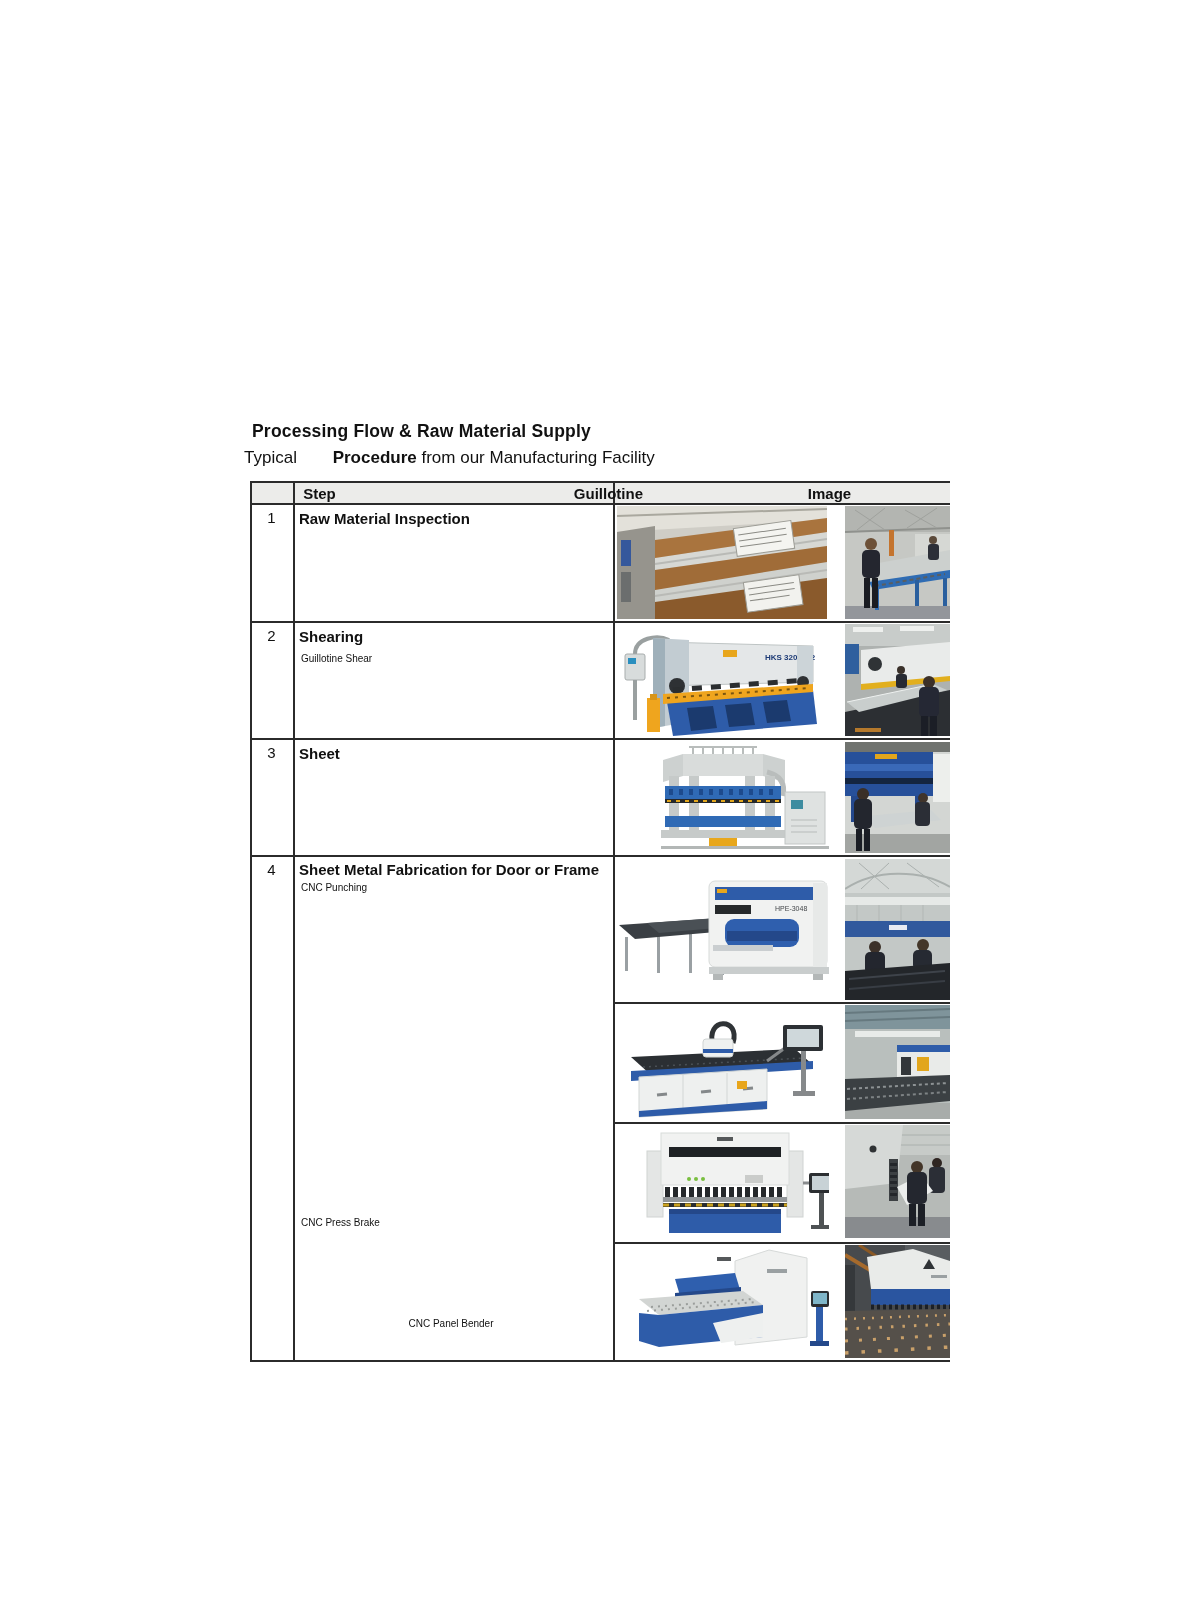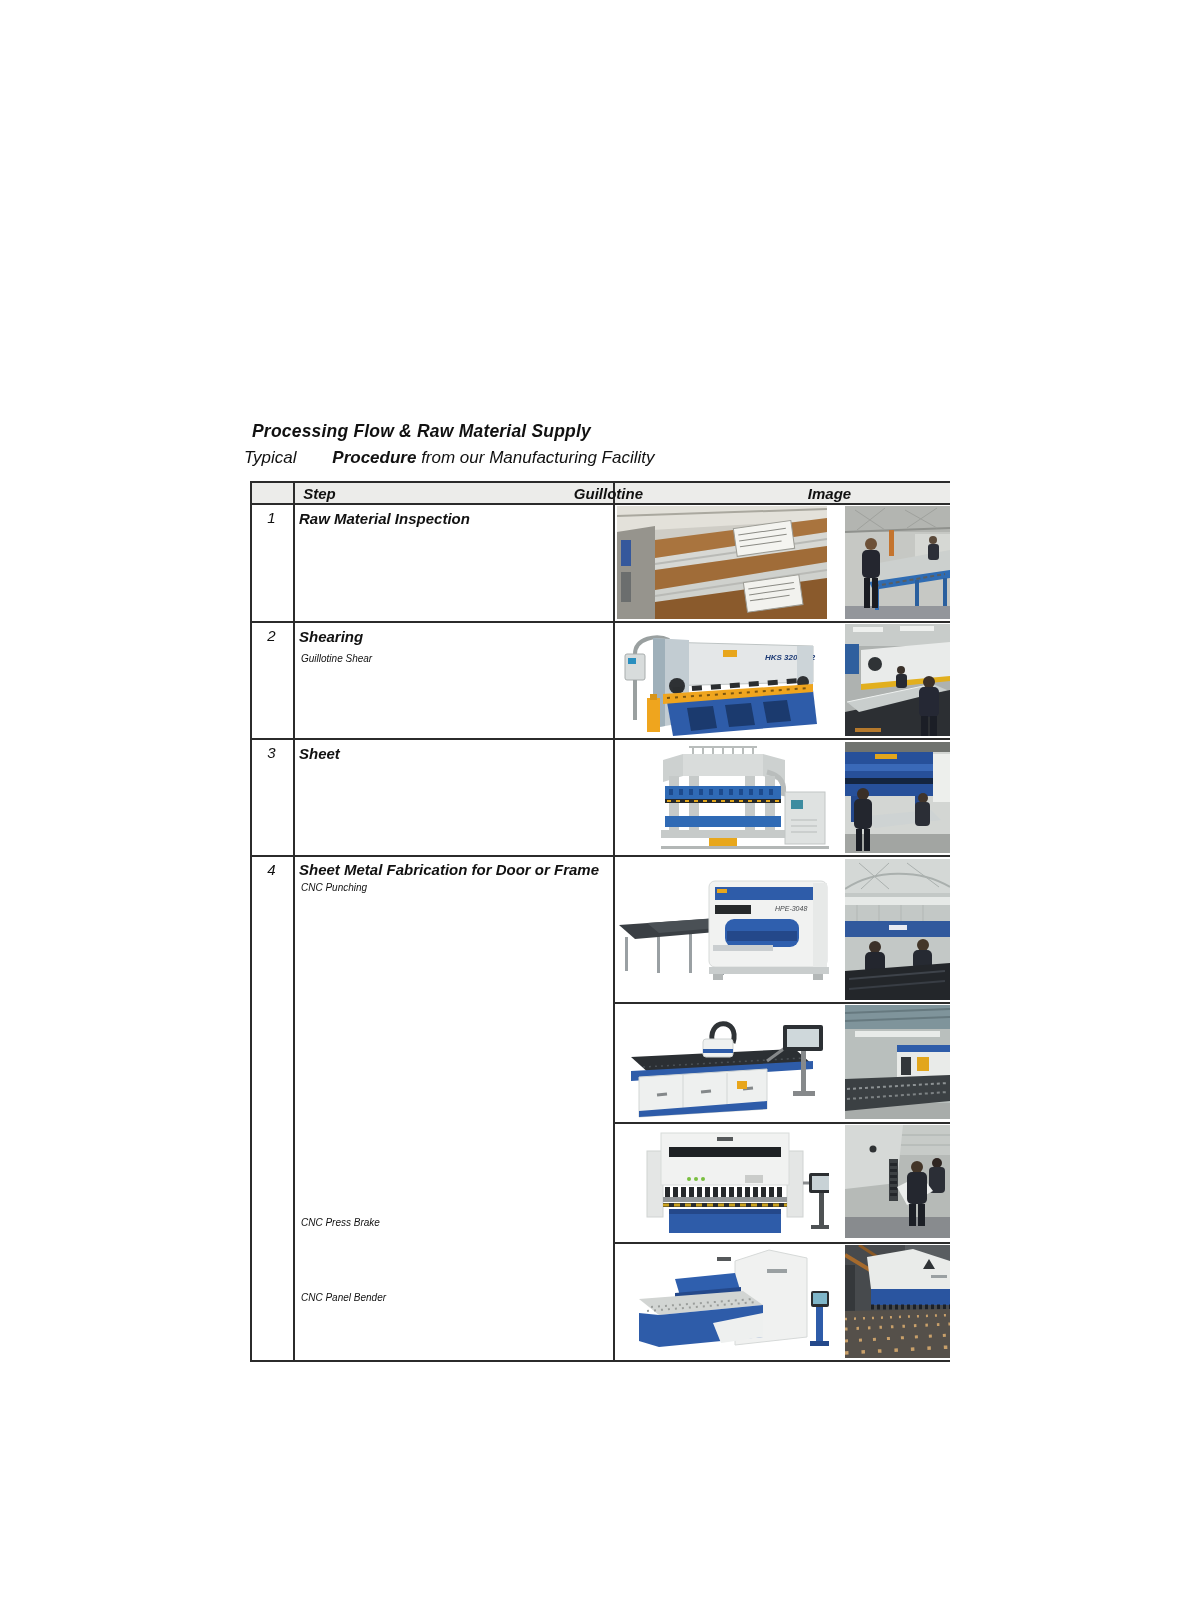--- a/index.html
+++ b/index.html
@@ -1,17 +1,17 @@
 <!DOCTYPE html>
 <html><head>
 <meta charset="utf-8">
 <style>
   html,body{margin:0;padding:0;background:#ffffff;}
   .page{position:relative;width:1191px;height:1402px;background:#fff;overflow:hidden;
-        font-family:"Liberation Sans",sans-serif;color:#111;font-style:italic;}
+        font-family:"Liberation Sans",sans-serif;color:#111;}
   .abs{position:absolute;}
   .title{left:252px;top:421px;font-size:17.5px;font-weight:bold;letter-spacing:.2px;}
   .subtitle{left:244px;top:448px;font-size:17px;}
   .subtitle b{font-weight:bold;margin-left:31px;}
   .tbl{left:250px;top:481px;width:700px;height:881px;}
   .hline{position:absolute;background:#2b2b2b;height:2px;}
   .vline{position:absolute;background:#2b2b2b;width:2px;}
   .hdrbg{position:absolute;left:0;top:2px;width:700px;height:20px;background:#ececea;}
   .hcell{position:absolute;top:4px;font-size:15px;font-weight:bold;padding-left:48px;}
   .stepnum{position:absolute;left:0;width:43px;text-align:center;font-size:15px;}
@@ -54,21 +54,21 @@
     <div class="stepnum" style="top:263px;">3</div>
     <div class="stepnum" style="top:380px;">4</div>
 
     <div class="dtitle" style="top:29px;">Raw Material Inspection</div>
     <div class="dtitle" style="top:147px;">Shearing</div>
     <div class="dsub" style="top:172px;">Guillotine Shear</div>
     <div class="dtitle" style="top:264px;">Sheet</div>
     <div class="dtitle" style="top:380px;">Sheet Metal Fabrication for Door or Frame</div>
     <div class="dsub" style="top:401px;">CNC Punching</div>
     <div class="dsub" style="top:736px;">CNC Press Brake</div>
-    <div class="dsub" style="top:811px;">CNC Panel Bender</div>
+    <div class="dsub" style="top:837px;text-align:center;">CNC Panel Bender</div>
 
     <div class="img" style="left:367px;top:25px;width:210px;height:113px;">
       <svg viewBox="0 0 210 113" preserveAspectRatio="none">
         <rect width="210" height="113" fill="#cfcdc6"></rect>
         <polygon points="0,0 210,0 210,14 0,26" fill="#e3e1da"></polygon>
         <line x1="0" y1="10" x2="210" y2="3" stroke="#aaa89f" stroke-width="2"></line>
         <polygon points="0,26 38,20 38,113 0,113" fill="#96948d"></polygon>
         <rect x="4" y="34" width="10" height="26" fill="#35589c"></rect>
         <rect x="4" y="66" width="10" height="30" fill="#6b6e6e"></rect>
         <polygon points="38,52 210,26 210,40 38,64" fill="#d7d8d4"></polygon>

